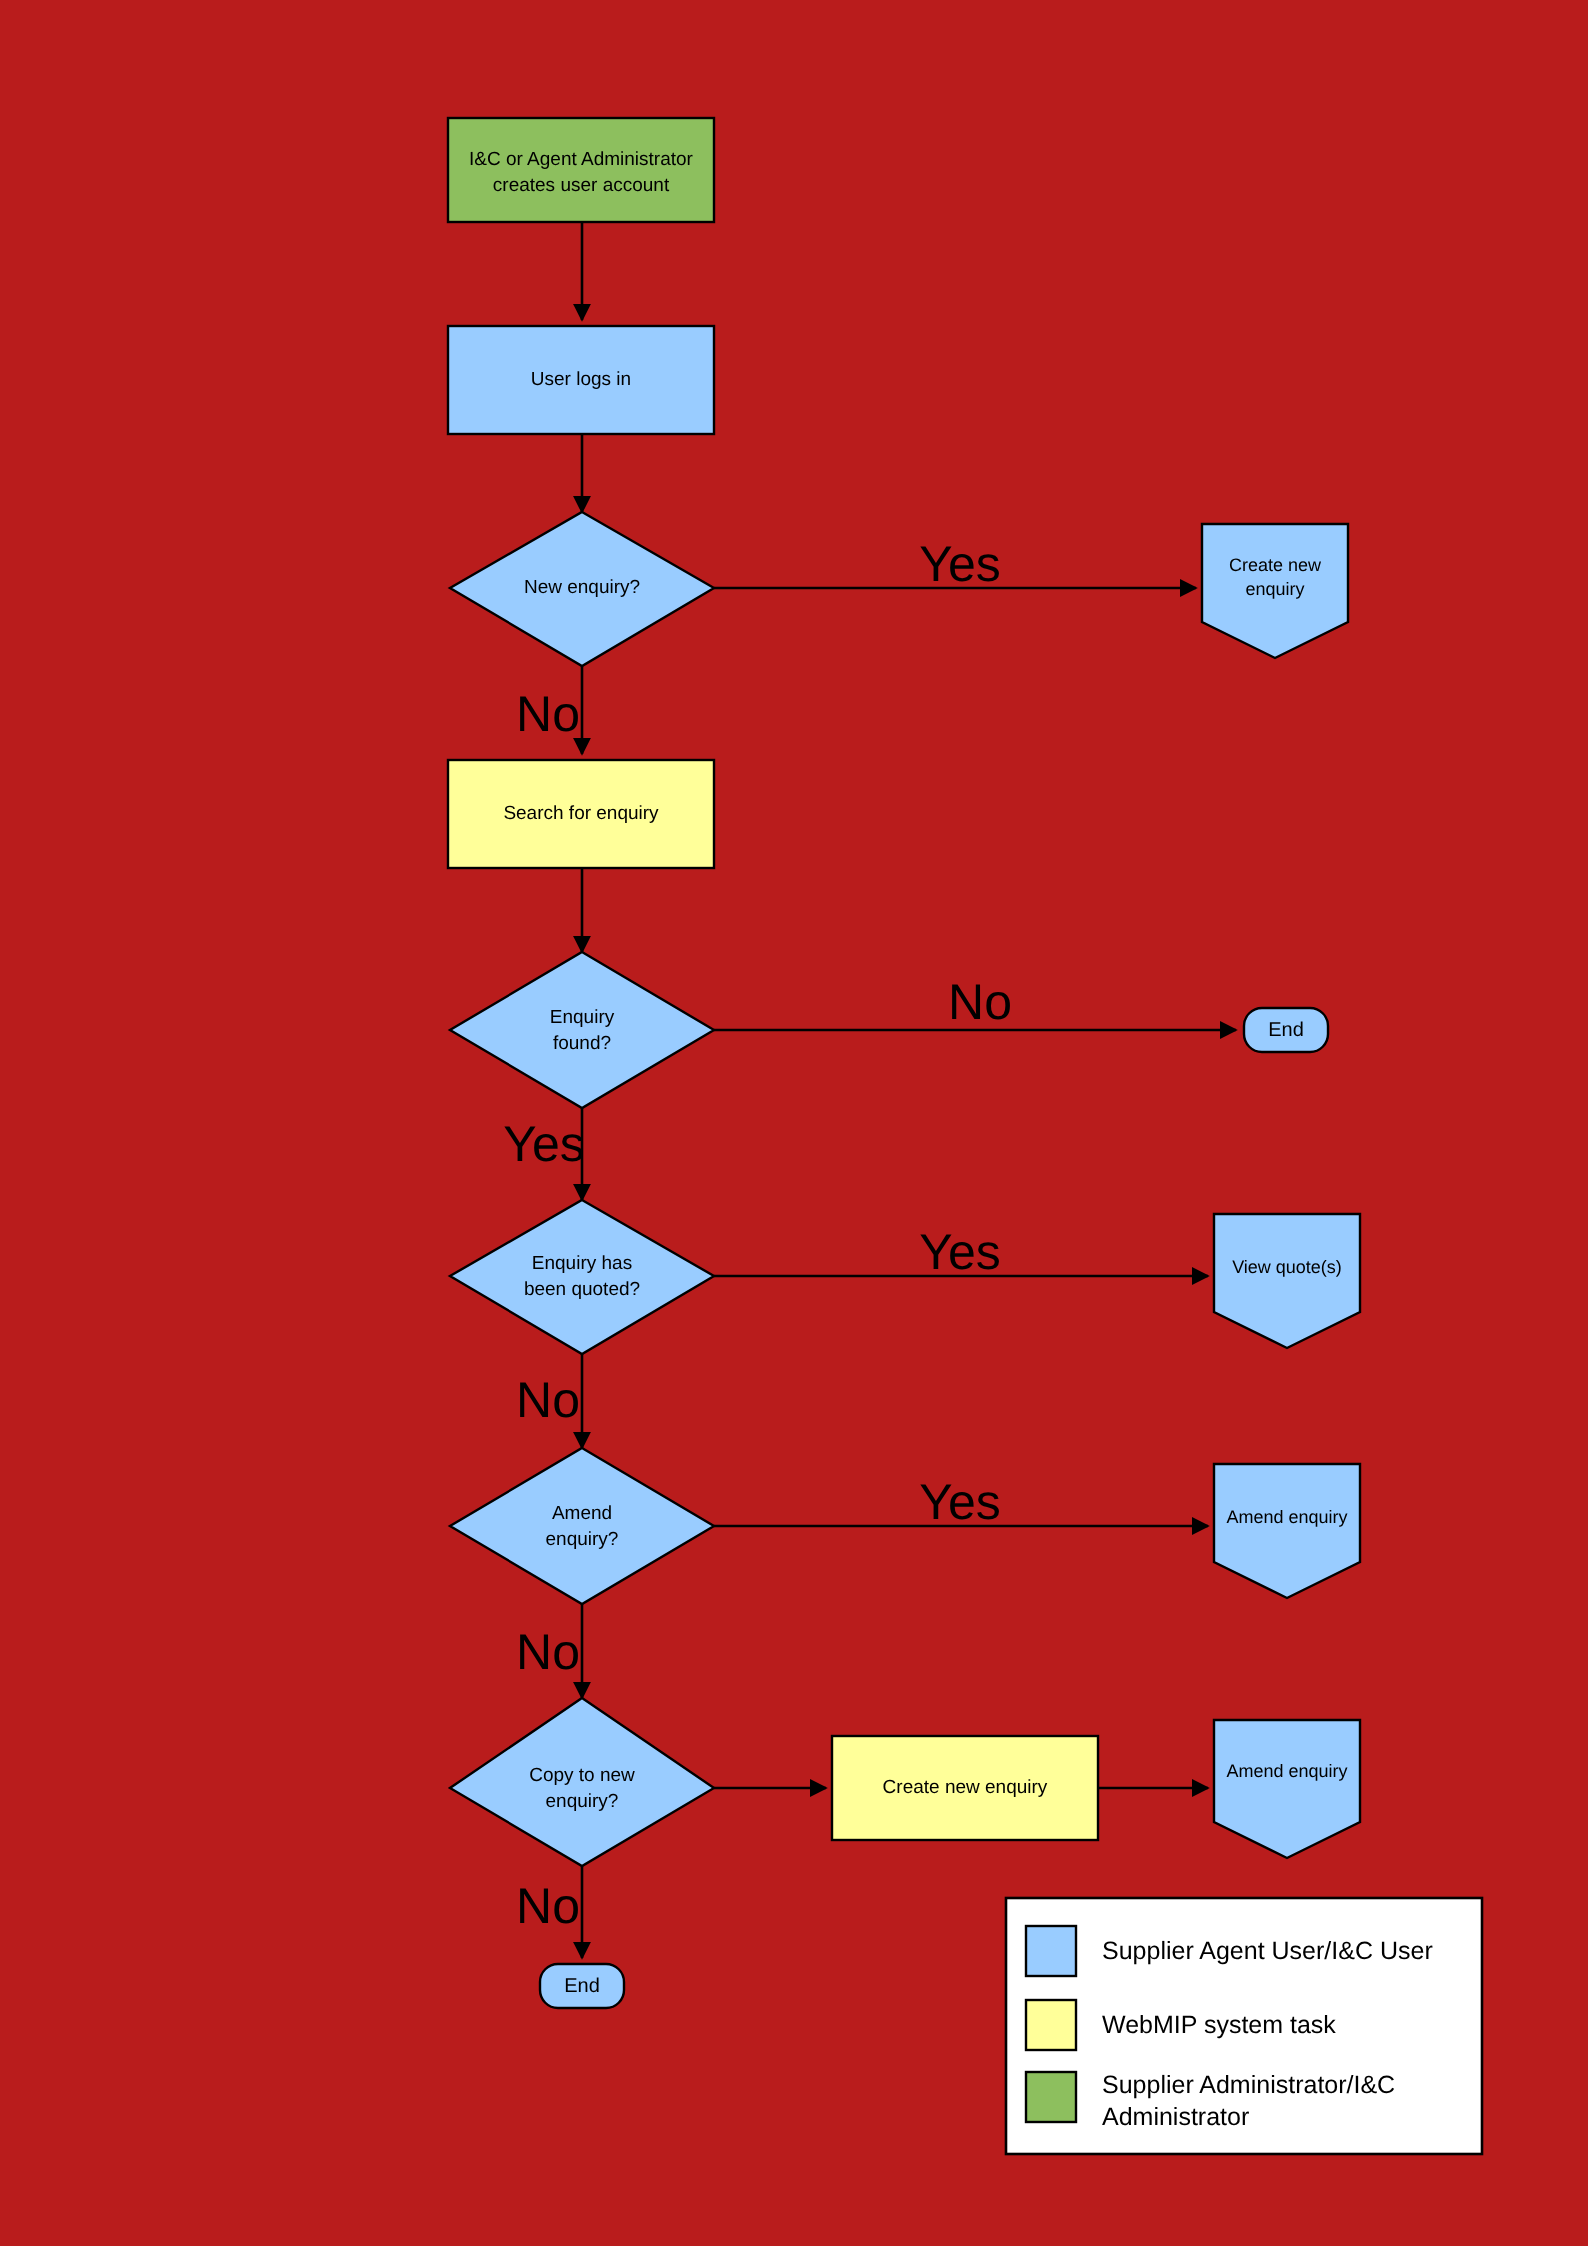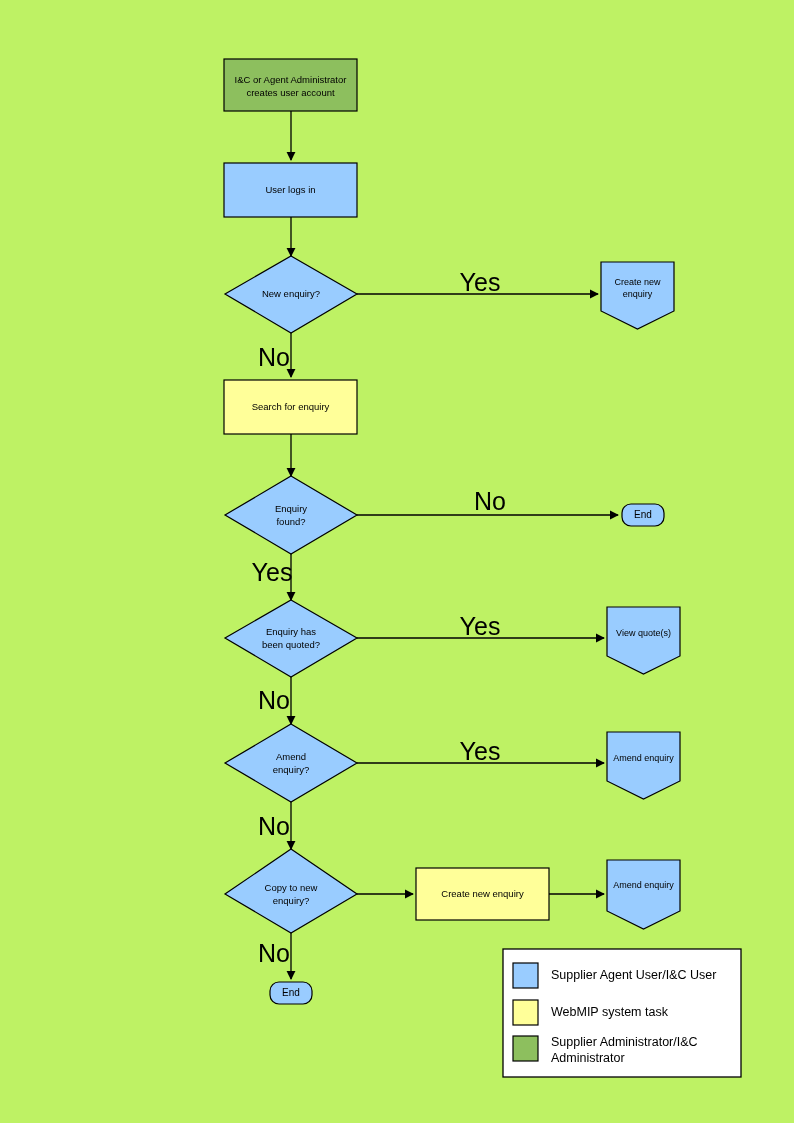--- a/index.html
+++ b/index.html
@@ -7,21 +7,21 @@
     padding: 0;
     background: #ffffff;
   }
   body {
     font-family: "Liberation Sans", sans-serif;
   }
   #canvas {
     position: relative;
     width: 794px;
     height: 1123px;
-    background: #bef264;
+    background: #b91c1c;
     overflow: hidden;
   }
   svg#flow {
     position: absolute;
     left: 0;
     top: 0;
     width: 794px;
     height: 1123px;
   }
   .node-text {

